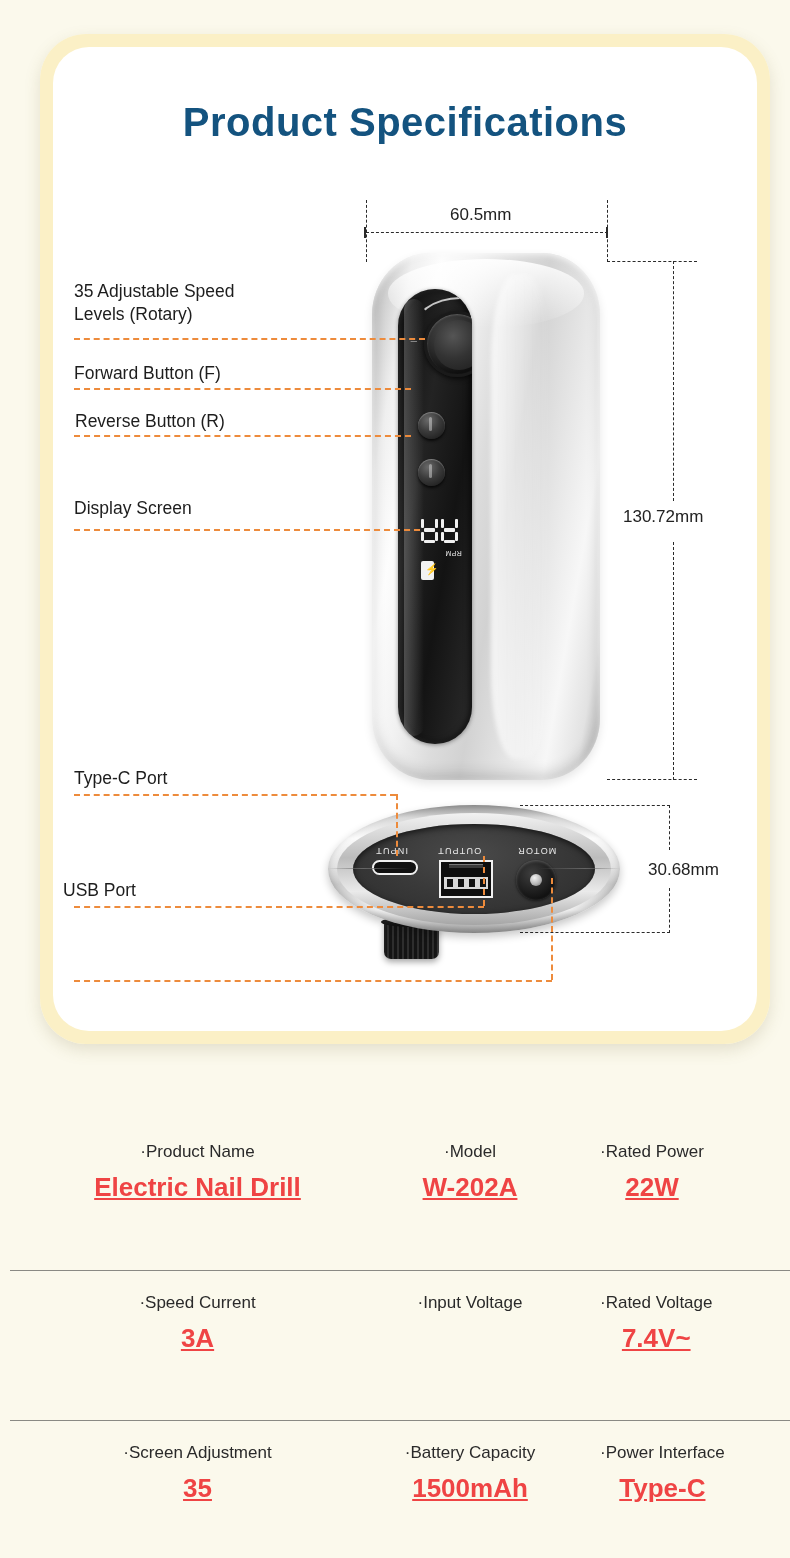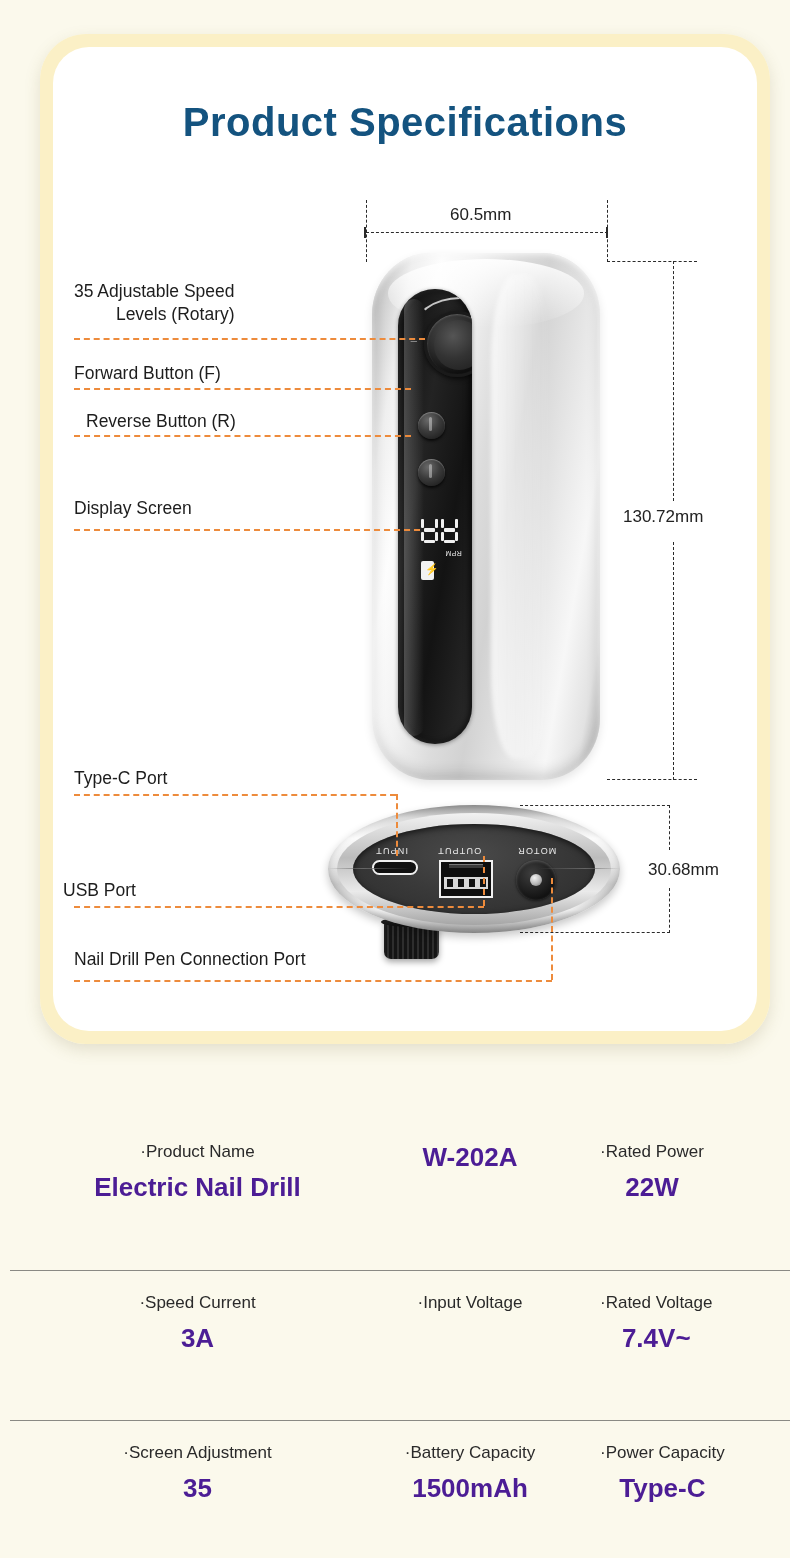--- a/index.html
+++ b/index.html
@@ -247,21 +247,21 @@
   }
   .spec-row + .spec-row{ border-top:1px solid #8a8a84; }
   .spec-cell{ flex:0 0 auto;text-align:center; }
   .spec-cell.c1{ width:285px; }
   .spec-cell.c2{ width:260px; }
   .spec-cell.c3{ width:auto; }
   .spec-label{
     font-size:17px; color:#2a2a2a; margin-bottom:10px; white-space:nowrap;
   }
   .spec-value{
-    font-size:26px; font-weight:bold; color:#4c1d95; white-space:nowrap;
+    font-size:26px; font-weight:bold; color:#ef4444; white-space:nowrap;text-decoration:underline;
   }
 </style>
 </head>
 <body>
 
 <div id="root">
 
   <div class="card-shadow"></div>
   <div class="card-border"></div>
   <div class="card-inner"></div>
@@ -364,40 +364,40 @@
 
     <div class="lead lead-h" style="left:64px; top:794px; width:322px;"></div>
     <div class="lead lead-v" style="left:386px; top:794px; height:62px;"></div>
 
     <div class="lead lead-h" style="left:64px; top:906px; width:410px;"></div>
     <div class="lead lead-v" style="left:473px; top:856px; height:50px;"></div>
 
     <div class="lead lead-h" style="left:64px; top:980px; width:478px;"></div>
     <div class="lead lead-v" style="left:541px; top:878px; height:102px;"></div>
 
-    <div class="lbl" style="left:64px; top:280px;text-align:right;">
+    <div class="lbl" style="left:64px; top:280px;">
       <div>35 Adjustable Speed</div>
       <div>Levels (Rotary)</div>
     </div>
     <div class="lbl" style="left:64px; top:362px;">Forward Button (F)</div>
-    <div class="lbl" style="left:76px; top:410px;text-align:center;">Reverse Button (R)</div>
+    <div class="lbl" style="left:65px; top:410px;text-align:center;">Reverse Button (R)</div>
     <div class="lbl" style="left:64px; top:497px;">Display Screen</div>
     <div class="lbl" style="left:64px; top:767px;">Type-C Port</div>
     <div class="lbl" style="left:53px; top:879px;">USB Port</div>
-    <div class="lbl" style="left:64px; top:948px;">Nail Drill Pen Connection Port</div>
   </div>
 
   <div class="specs">
 
     <div class="spec-row">
       <div class="spec-cell c1">
         <div class="spec-label">·Product Name</div>
         <div class="spec-value">Electric Nail Drill</div>
       </div>
       <div class="spec-cell c2">
+        <div class="spec-label">·Model</div>
         <div class="spec-value">W-202A</div>
       </div>
       <div class="spec-cell c3">
         <div class="spec-label">·Rated Power</div>
         <div class="spec-value">22W</div>
       </div>
     </div>
 
     <div class="spec-row">
       <div class="spec-cell c1">
@@ -416,19 +416,19 @@
     <div class="spec-row">
       <div class="spec-cell c1">
         <div class="spec-label">·Screen Adjustment</div>
         <div class="spec-value">35</div>
       </div>
       <div class="spec-cell c2">
         <div class="spec-label">·Battery Capacity</div>
         <div class="spec-value">1500mAh</div>
       </div>
       <div class="spec-cell c3">
-        <div class="spec-label">·Power Capacity</div>
+        <div class="spec-label">·Power Interface</div>
         <div class="spec-value">Type-C</div>
       </div>
     </div>
 
   </div>
 </div>
 
 </body></html>

